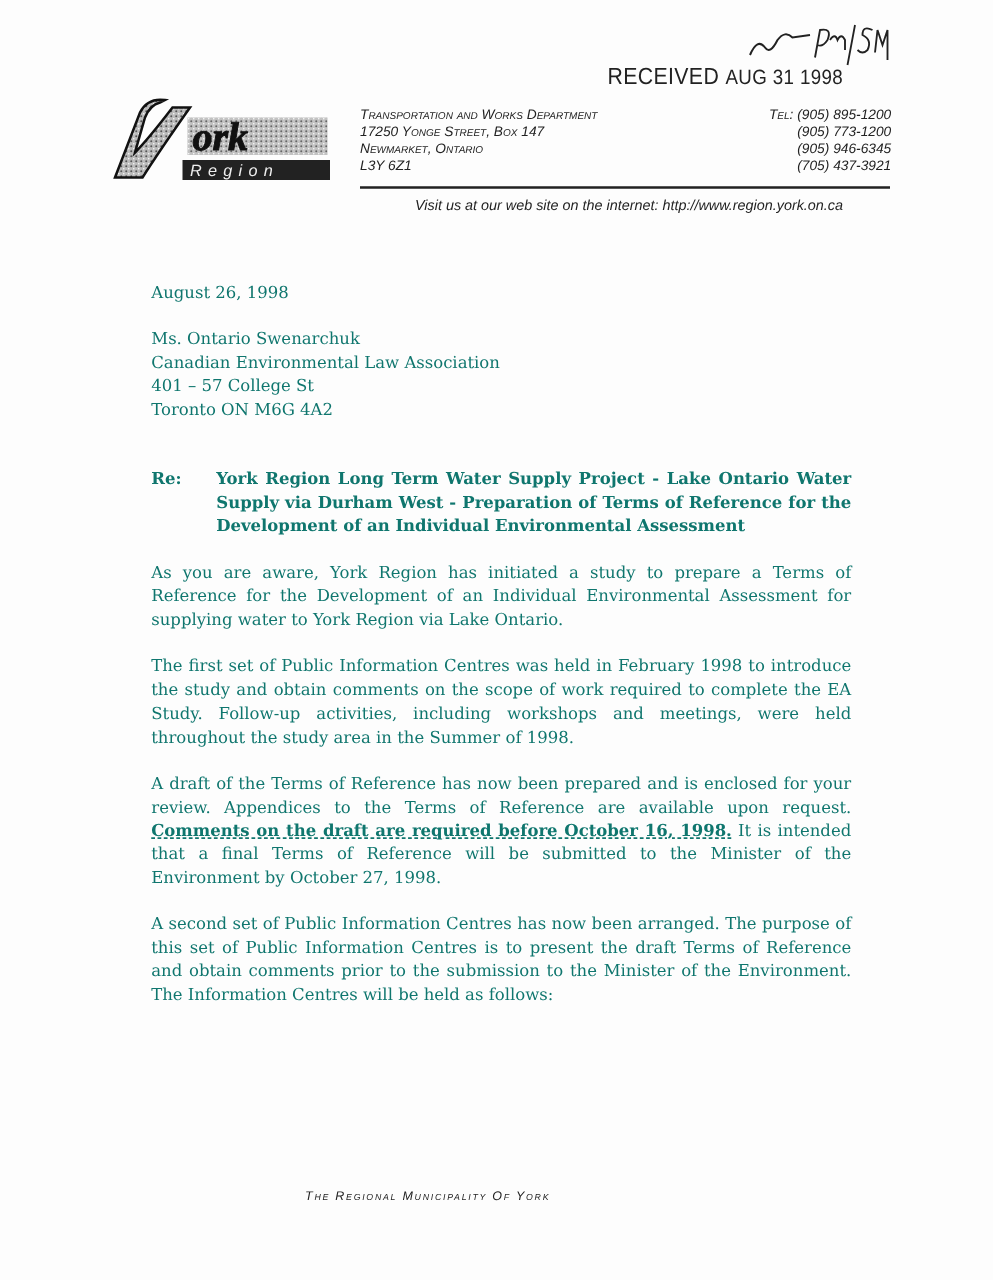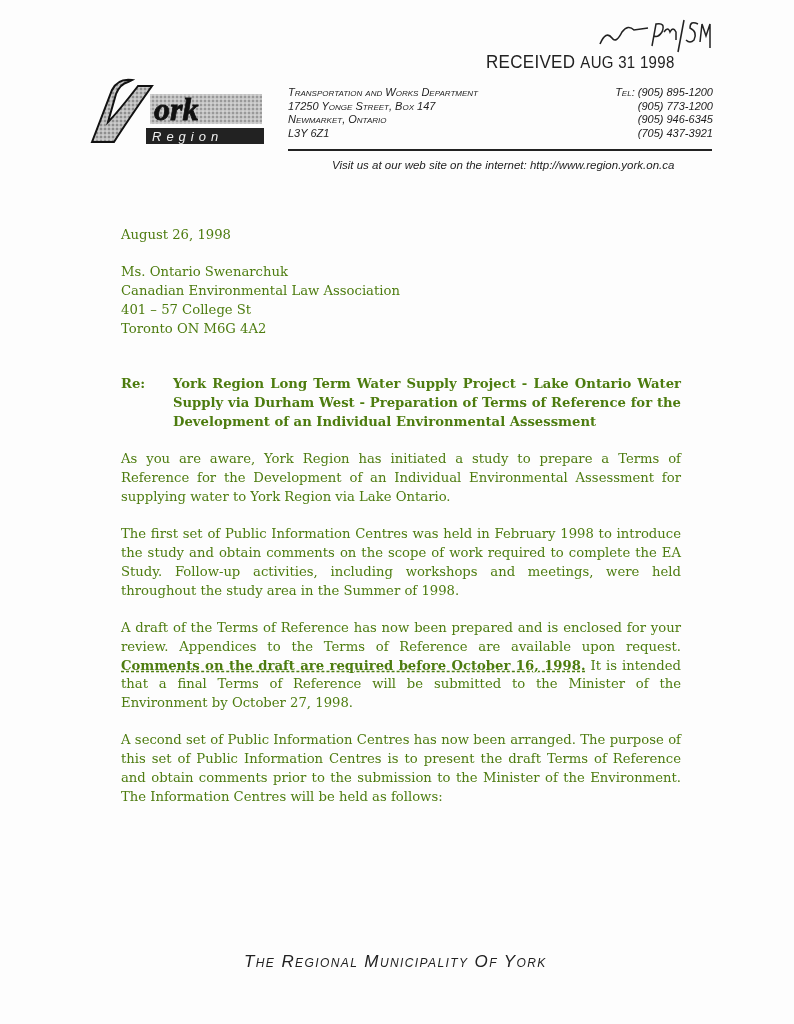--- a/index.html
+++ b/index.html
@@ -19,30 +19,30 @@
   .tel .tel-label { font-variant: small-caps; }
   .rule { left: 288px; top: 149px; width: 424px; height: 2px; background: #222; }
   .web { left: 332px; top: 159px; font-family: "Liberation Sans", sans-serif; font-style: italic; font-size: 11.5px; color: #222; }
 
   
   .stamp { left: 486px; top: 52px; font-family: "Liberation Sans", sans-serif; font-size: 17px; color: #222; letter-spacing: 0.3px; transform: scaleY(1.1); }
   .stamp .date { font-family: "Liberation Sans Narrow", "Liberation Sans", sans-serif; font-size: 15px; }
   .handwriting { left: 592px; top: 14px; width: 120px; height: 40px; }
 
   
-  .body { left: 121px; top: 226px; width: 560px; font-family: "DejaVu Serif", "Liberation Serif", serif; font-size: 13.2px; line-height: 18.8px; color: #4d7c0f; }
+  .body { left: 121px; top: 226px; width: 560px; font-family: "DejaVu Serif", "Liberation Serif", serif; font-size: 13.2px; line-height: 18.8px; color: #0f766e; }
   .body p { margin: 0; }
   .gap { height: 18.5px; }
   .re { display: flex; font-weight: bold; text-align: justify; }
   .re-label { width: 36px; flex: none; }
   .re-text { flex: 1; margin-left: 16px; }
   .just { text-align: justify; }
   .uline { font-weight: bold; text-decoration: underline; text-decoration-style: dashed; }
 
-  .footer { left: 244px; top: 952px; font-family: "Liberation Sans", sans-serif; font-style: italic; font-size: 17px; letter-spacing: 1.4px; font-variant: small-caps; color: #222; }
+  .footer { left: 244px; top: 952px; font-family: "Liberation Sans", sans-serif; font-style: italic; font-size: 10px; letter-spacing: 1.4px; font-variant: small-caps; color: #222; }
 </style>
 </head>
 <body>
 
 <div class="abs handwriting">
   <svg viewBox="0 0 120 40" width="120" height="40">
     <path d="M8 30 q6 -14 12 -6 q4 6 10 -6 q6 -8 12 -2 l14 -2" stroke="#222" stroke-width="1.6" fill="none"></path>
     <path d="M60 32 l4 -22 q10 -2 6 8 q-4 6 -8 4 M72 18 q4 -6 6 0 q3 -6 6 0 l0 8" stroke="#222" stroke-width="1.5" fill="none"></path>
     <path d="M92 6 l-6 32" stroke="#222" stroke-width="1.5" fill="none"></path>
     <path d="M106 10 q-8 -4 -8 4 q8 4 4 12 q-4 4 -8 0 M108 28 l2 -18 l4 12 l4 -12 l0 24" stroke="#222" stroke-width="1.5" fill="none"></path>

